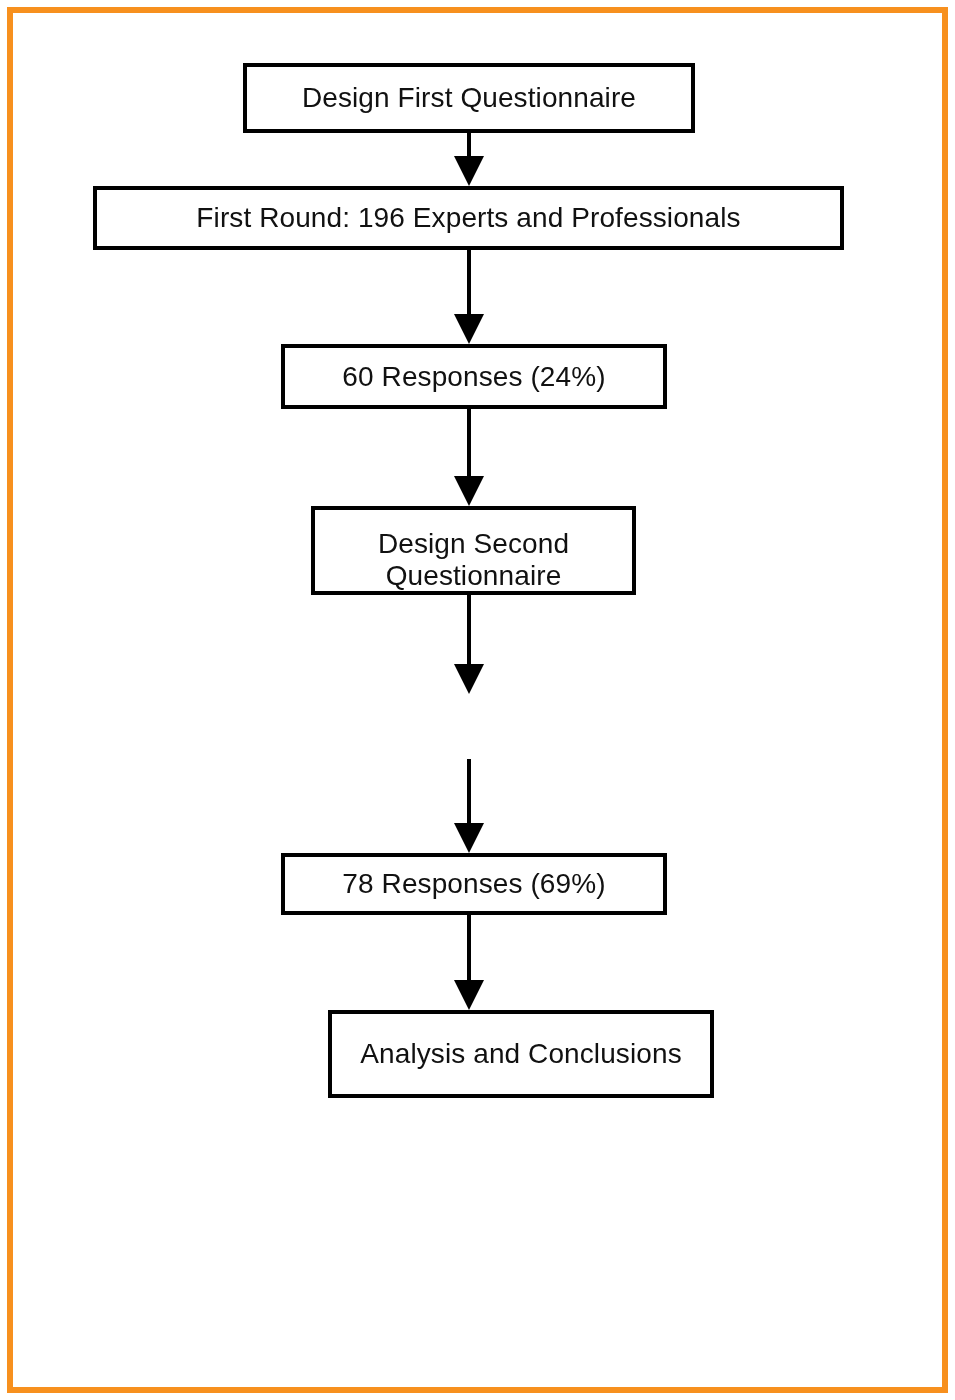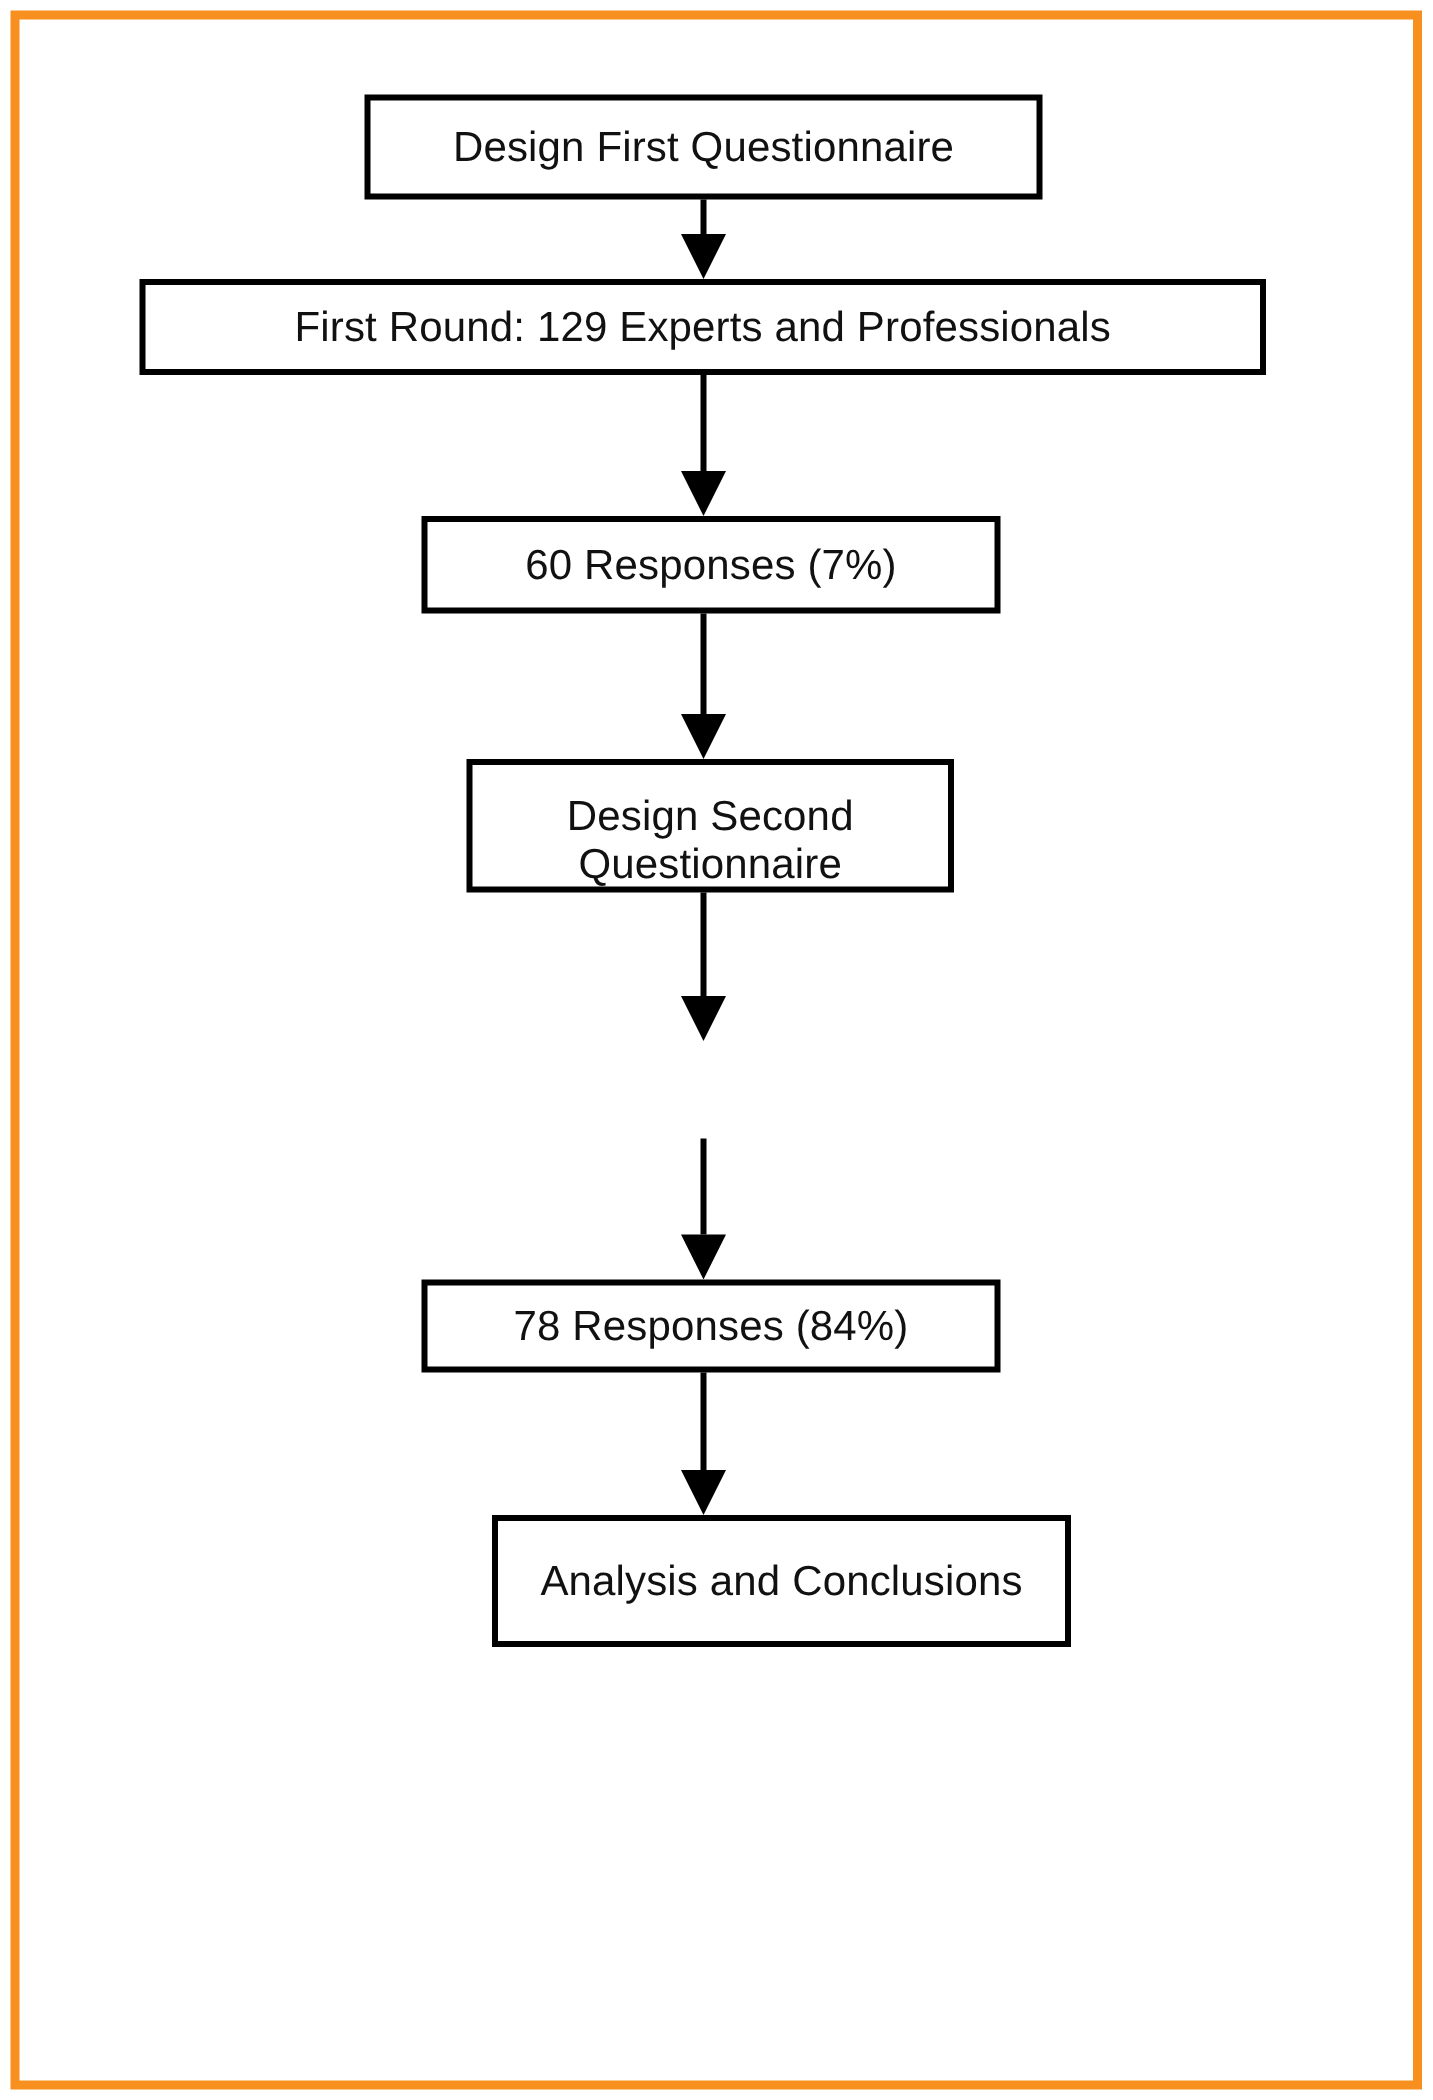--- a/index.html
+++ b/index.html
@@ -140,30 +140,30 @@
     <div class="node" id="node-design-first">
       <span class="node-label">Design First Questionnaire</span>
     </div>
 
     <div class="arrow" id="arrow-1">
       <div class="shaft"></div>
       <div class="head"></div>
     </div>
 
     <div class="node" id="node-first-round">
-      <span class="node-label">First Round: 129 Experts and Professionals</span>
+      <span class="node-label">First Round: 196 Experts and Professionals</span>
     </div>
 
     <div class="arrow" id="arrow-2">
       <div class="shaft"></div>
       <div class="head"></div>
     </div>
 
     <div class="node" id="node-responses-1">
-      <span class="node-label">60 Responses (7%)</span>
+      <span class="node-label">60 Responses (24%)</span>
     </div>
 
     <div class="arrow" id="arrow-3">
       <div class="shaft"></div>
       <div class="head"></div>
     </div>
 
     <div class="node" id="node-design-second">
       <span class="node-label">Design Second
 Questionnaire</span>
@@ -174,21 +174,21 @@
       <div class="head"></div>
     </div>
 
 
     <div class="arrow" id="arrow-5">
       <div class="shaft"></div>
       <div class="head"></div>
     </div>
 
     <div class="node" id="node-responses-2">
-      <span class="node-label">78 Responses (84%)</span>
+      <span class="node-label">78 Responses (69%)</span>
     </div>
 
     <div class="arrow" id="arrow-6">
       <div class="shaft"></div>
       <div class="head"></div>
     </div>
 
     <div class="node" id="node-analysis">
       <span class="node-label">Analysis and Conclusions</span>
     </div>

